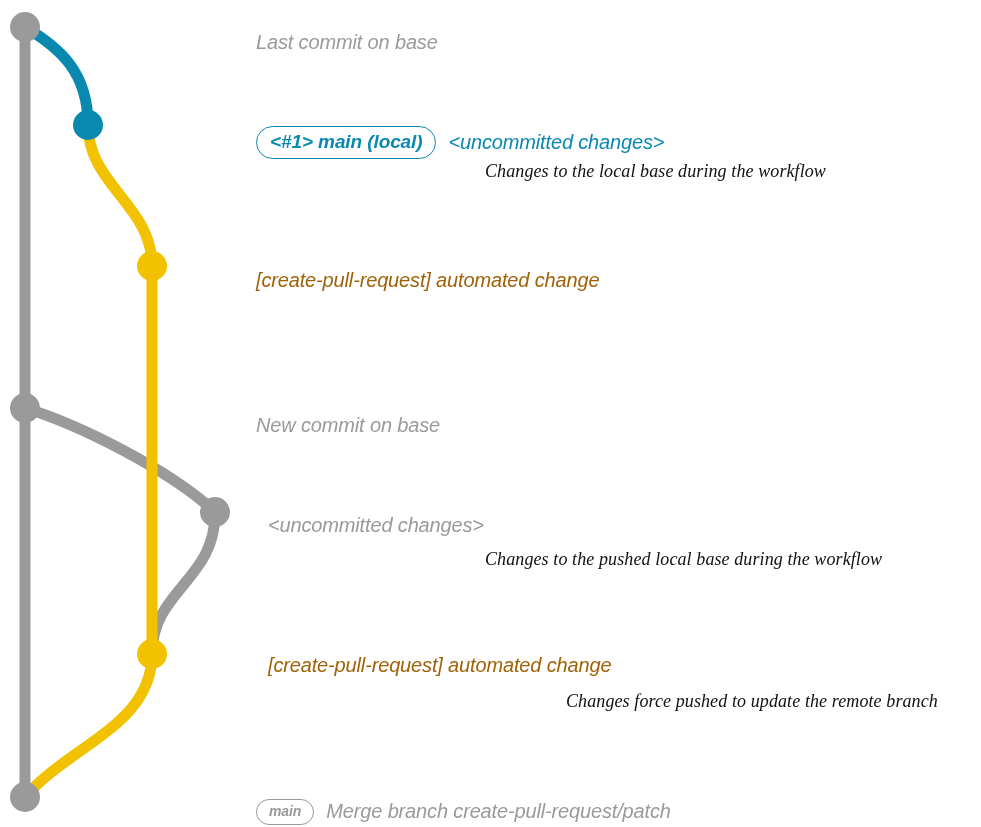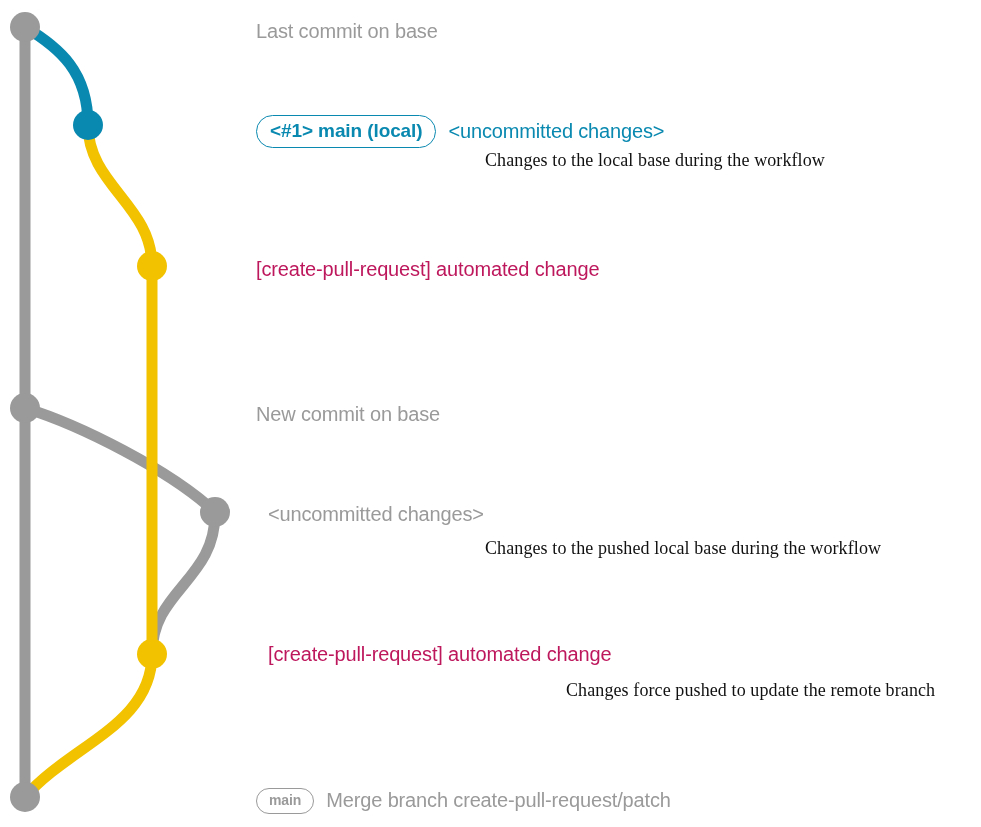--- a/index.html
+++ b/index.html
@@ -21,23 +21,24 @@
     position: absolute;
     left: 0;
     top: 0;
     width: 981px;
     height: 827px;
   }
 
   .labels-layer {
     position: absolute;
     left: 0;
-    top: 5px;
+    top: 16px;
     width: 981px;
     height: 785px;
+    font-style: italic;
   }
 
   .entry {
     position: absolute;
     white-space: nowrap;
   }
 
   .entry-row {
     display: flex;
     align-items: center;
@@ -77,21 +78,21 @@
 
   .note {
     font-family: "Liberation Serif", serif;
     font-size: 18px;
     color: #111111;
     letter-spacing: 0.1px;
     white-space: nowrap;
   }
 
   .c-blue   { color: #0a89b0; }
-  .c-yellow { color: #be185d; }
+  .c-yellow { color: #a16207; }
   .c-gray   { color: #9a9a9a; }
 
   .plain-title {
     font-size: 20px;
     letter-spacing: -0.15px;
   }
 </style>
 </head>
 <body>
 

